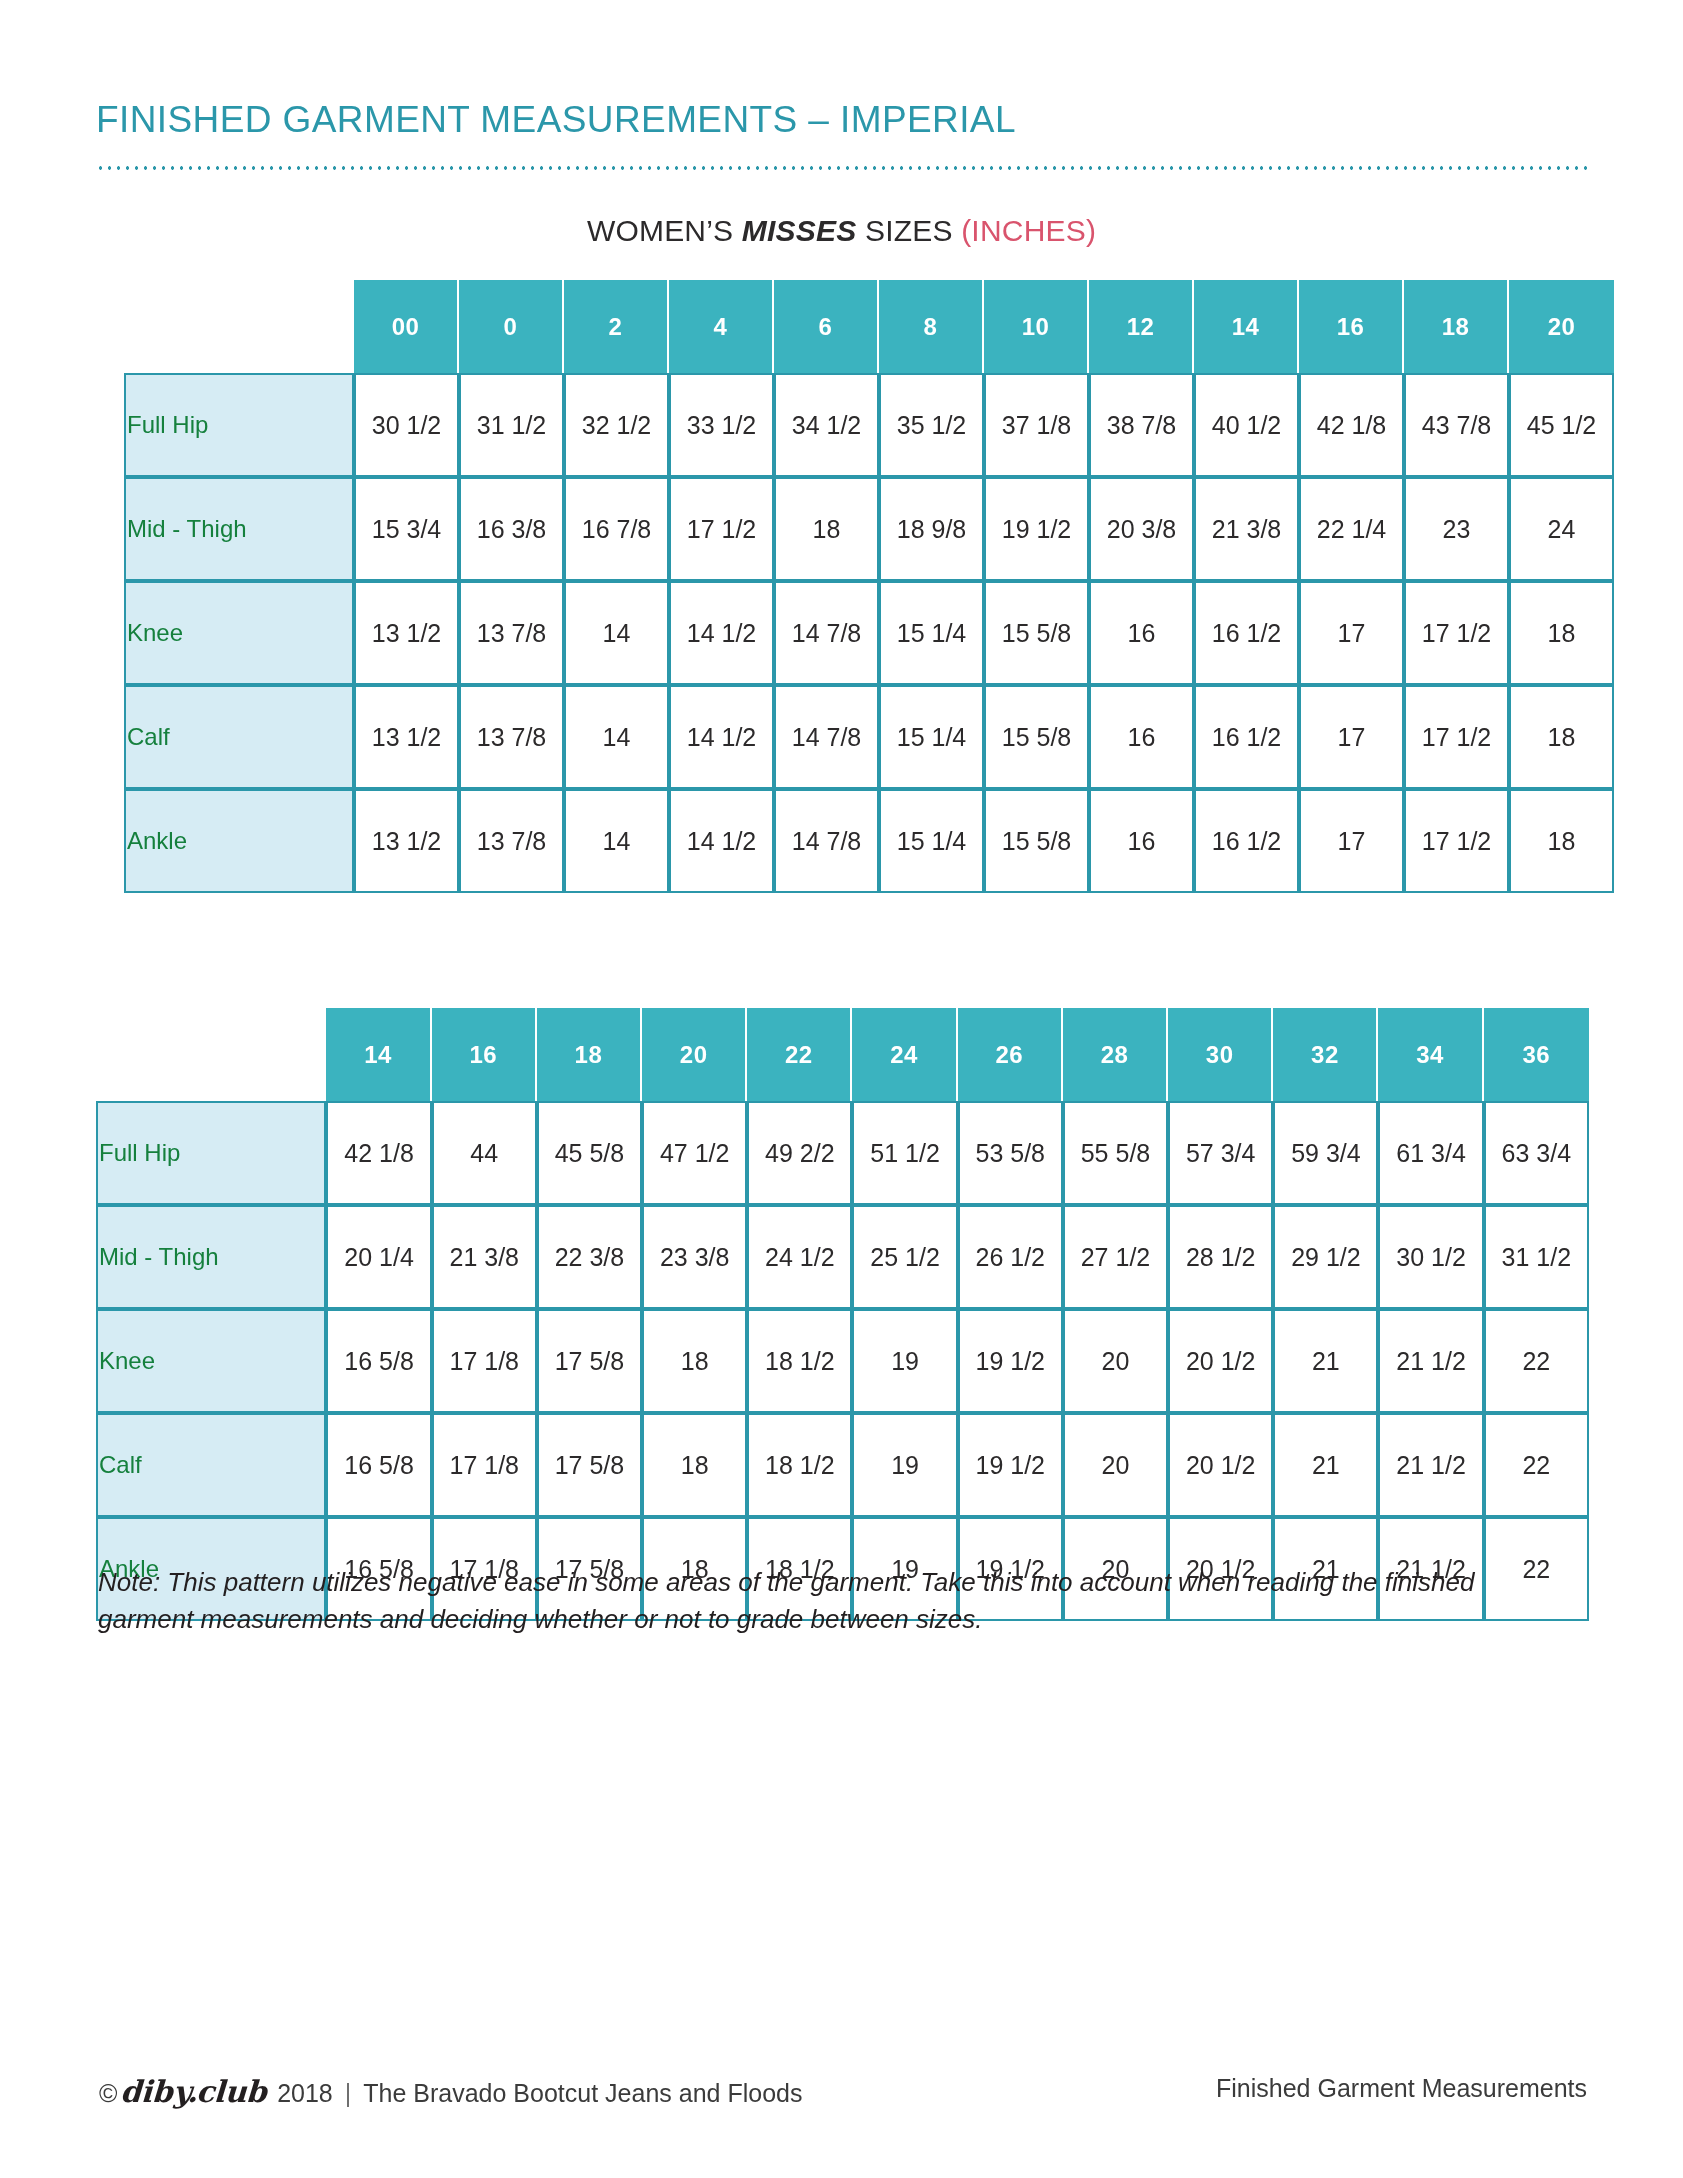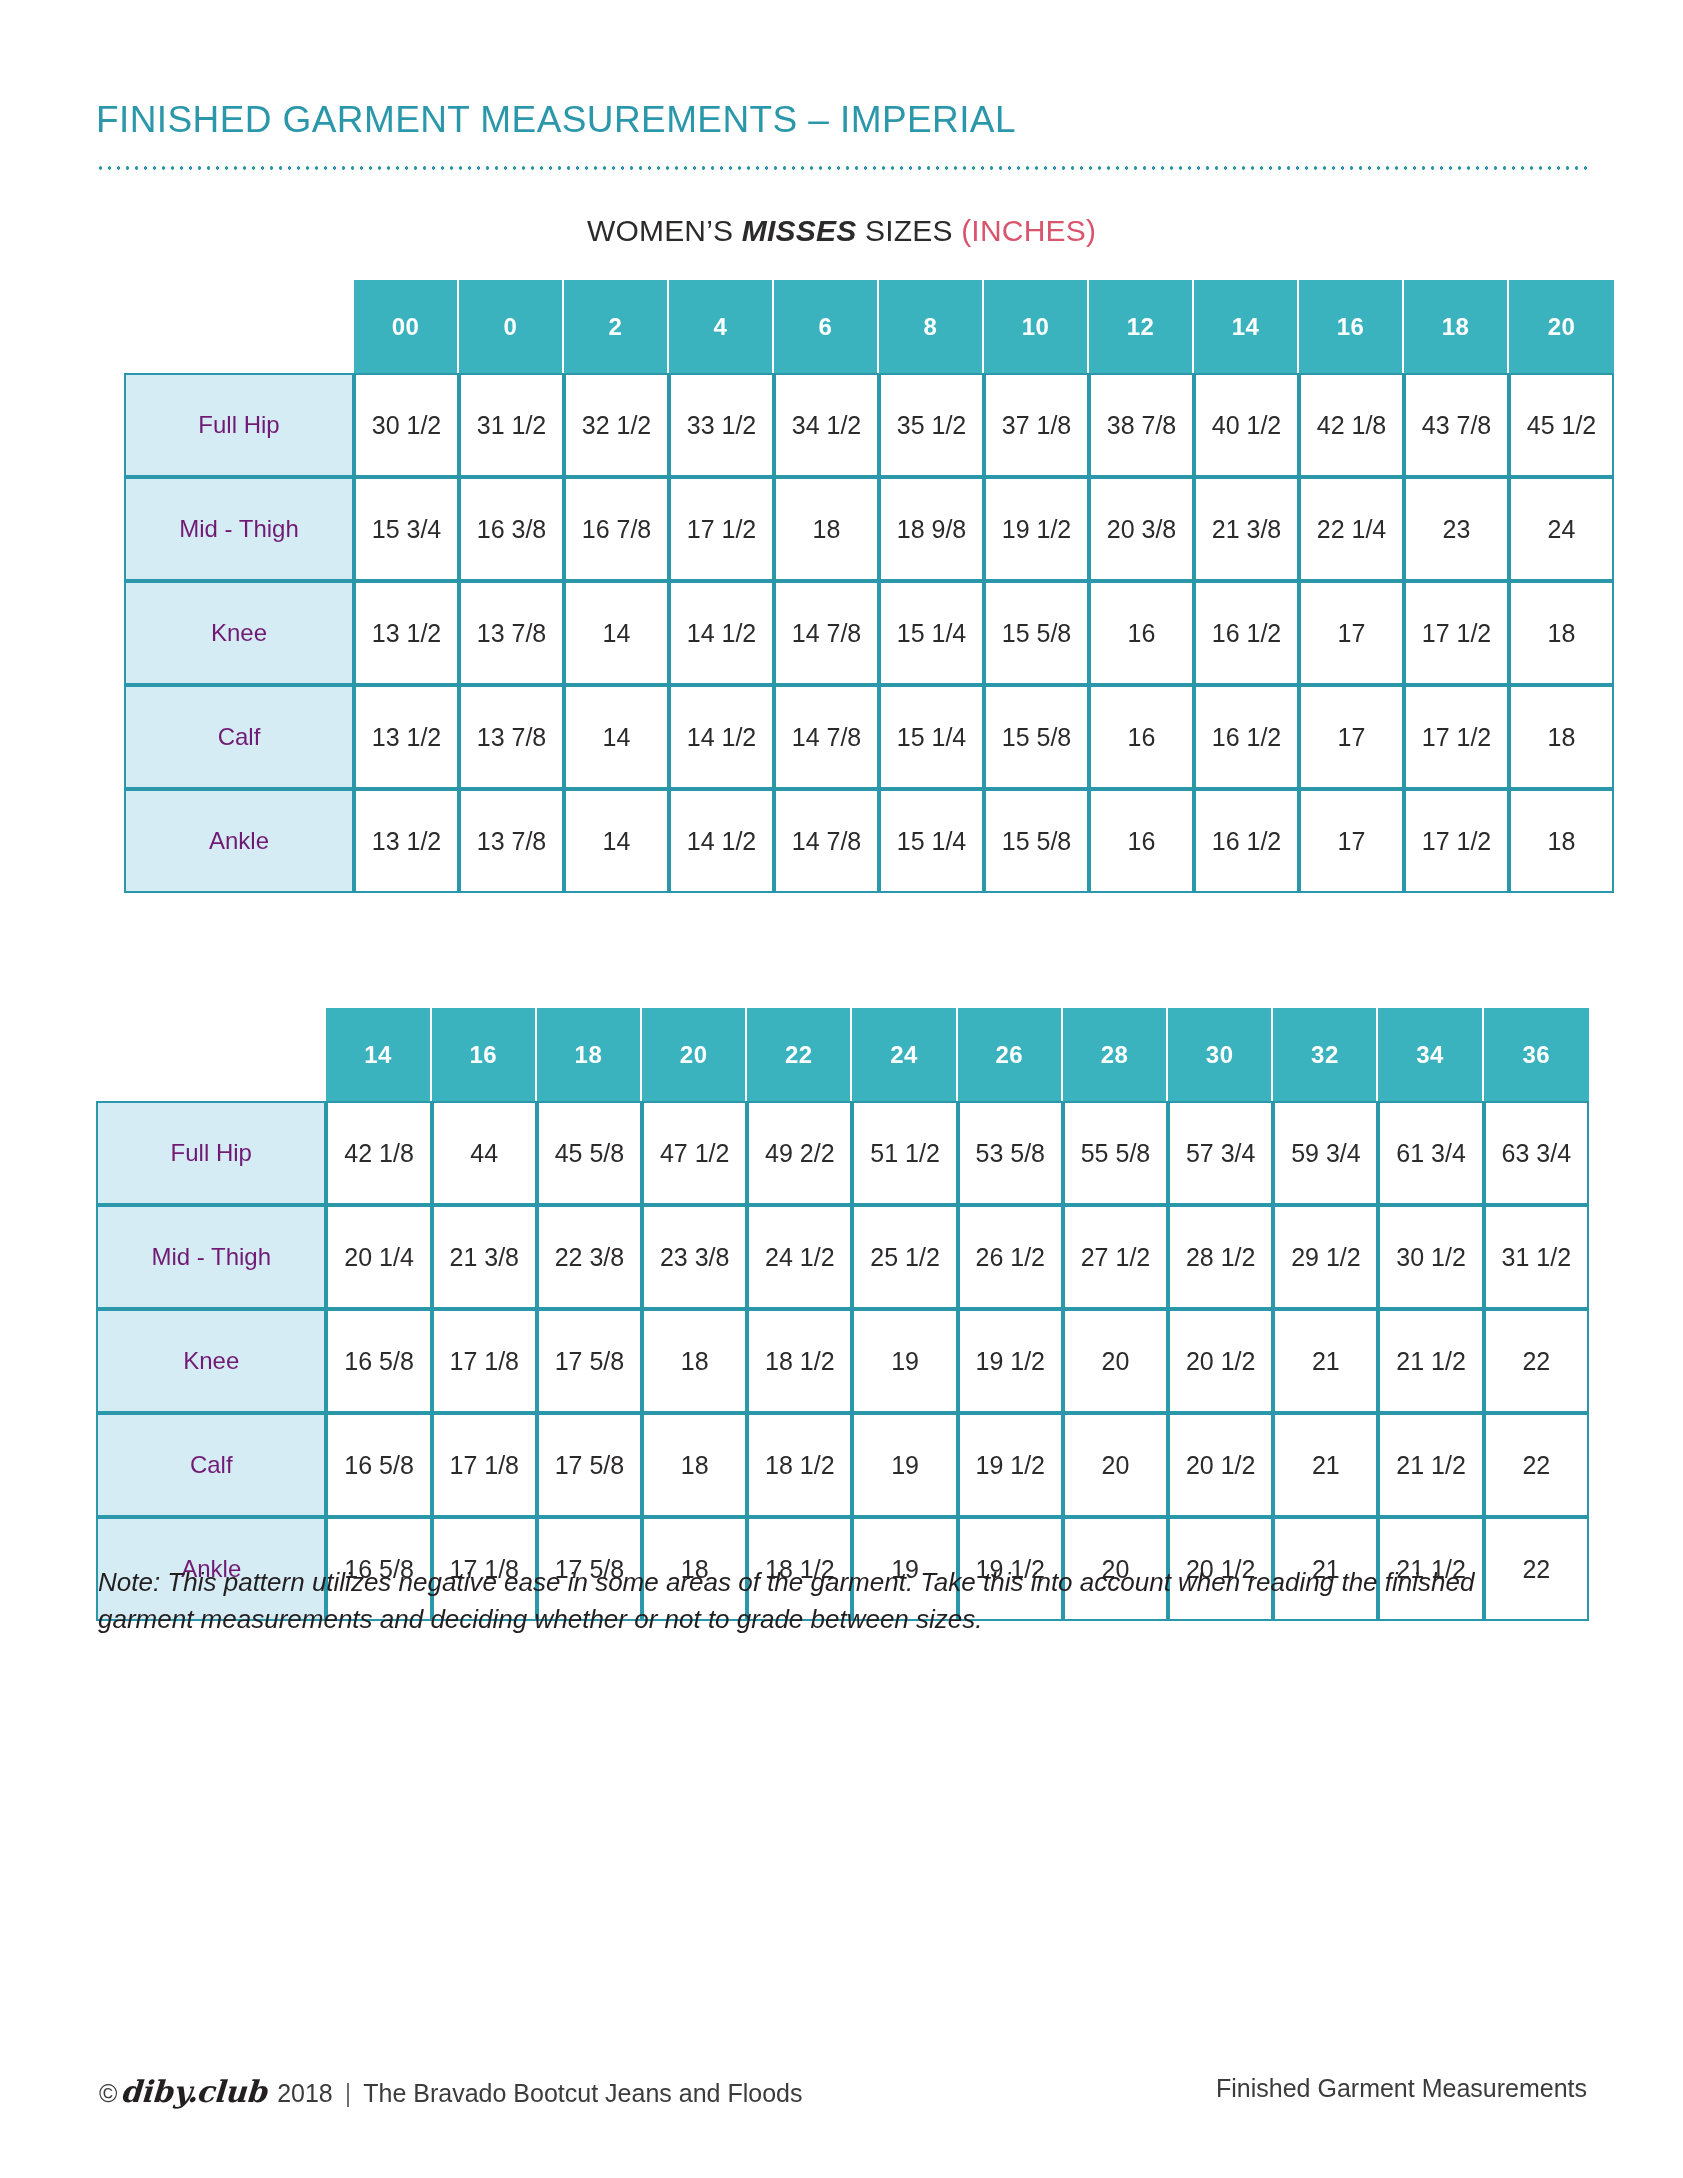--- a/index.html
+++ b/index.html
@@ -91,24 +91,23 @@
     vertical-align: middle;
     border-right: 2px solid #ffffff;
     letter-spacing: 0.5px;
   }
   .size-table th.size-head.last { border-right: none; }
 
   .size-table td.row-label {
     background: #d6ecf4;
     border: 2px solid #2b97aa;
     font-size: 24px;
-    text-align: center;
     vertical-align: middle;
     height: 98px;
-    color: #701a75;
+    color: #15803d;
   }
   .size-table td.value-cell {
     background: #ffffff;
     border: 2px solid #2b97aa;
     font-size: 25px;
     text-align: center;
     vertical-align: middle;
     height: 98px;
     color: #2c2a2b;
     white-space: nowrap;

